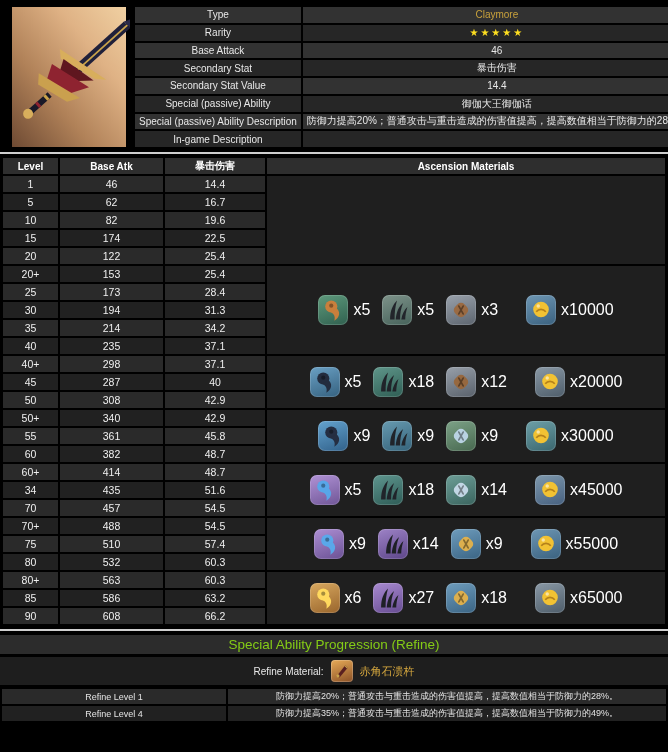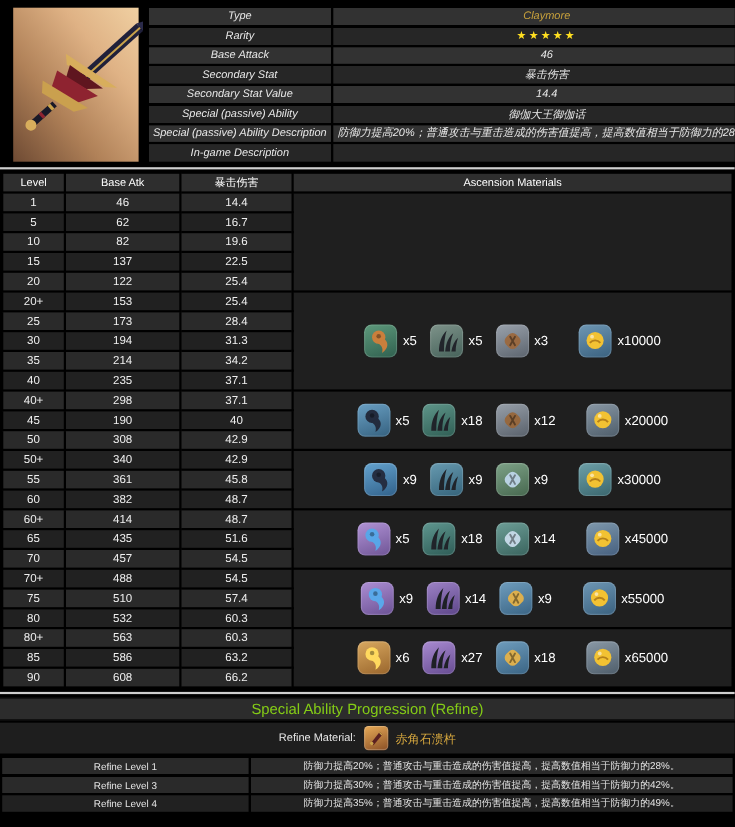--- a/index.html
+++ b/index.html
@@ -4,47 +4,47 @@
 <style>
   html,body{margin:0;padding:0;}
   body{
     width:668px;height:752px;overflow:hidden;
     background:#000;color:#e8e8e8;
     font-family:"Liberation Sans","DejaVu Sans",sans-serif;
   }
   table{border-collapse:collapse;}
 
   
-  .top{display:flex;padding:5px 4px 0 8px;gap:3px;font-style:italic;}
+  .top{display:flex;padding:5px 4px 0 8px;gap:3px;}
   .art{width:122px;height:144px;flex:none;background:#000;}
   .art svg{display:block;}
   .info{flex:1;table-layout:fixed;height:144px;}
   .info td{border:2px solid #000;height:14px;text-align:center;font-size:10px;padding:0 4px;overflow:hidden;white-space:nowrap;}
   .info td.lbl{width:178px;}
   tr.lt td{background:#323232;}
   tr.dk td{background:#262626;text-align:center;}
   .gold{color:#c9a23c;}
   .stars{color:#ffdf20;font-size:13px;letter-spacing:2px;}
   .small{font-size:8.5px;}
 
   .hr{height:2px;background:#cfcfcf;}
   .hr.m1{margin-top:3px;}
 
   
   .lvl{width:666px;margin:2px auto 0;table-layout:fixed;}
-  .lvl th{background:#2e2e2e;font-size:10px;font-weight:normal;color:#fff;height:12px;border:2px solid #000;}
+  .lvl th{background:#2e2e2e;font-size:10px;font-weight:bold;color:#fff;height:12px;border:2px solid #000;}
   .lvl td{border:2px solid #000;font-size:10.5px;text-align:center;height:14px;color:#f0f0f0;}
   tr.lt2 td{background:#2a2a2a;}
   tr.dk2 td{background:#212121;}
   .lvl td.mat-cell{background:#1f1f1f;}
   .mat-row{display:flex;align-items:center;justify-content:center;}
   .mat{display:flex;align-items:center;margin-right:12px;}
   .mat:last-child{margin-right:0;padding-left:16px;}
   .mat-icon{width:30px;height:30px;border-radius:7px;display:flex;align-items:center;justify-content:center;margin-right:5px;box-shadow:inset 0 0 0 1px rgba(255,255,255,.15);}
-  .mat-count{font-size:12px;color:#fff;}
+  .mat-count{font-size:16px;color:#fff;}
 
   
   .sec-title{margin-top:3px;background:#2c2c2c;border-top:1px solid #000;border-bottom:1px solid #000;
     height:19px;line-height:19px;text-align:center;font-size:13.5px;color:#84cc16;}
   .refmat{margin-top:2px;background:#1e1e1e;height:28px;display:flex;align-items:center;justify-content:center;gap:7px;font-size:10px;}
   .refmat-icon{width:22px;height:22px;border-radius:4px;background:linear-gradient(160deg,#e8ab58,#8a5026);display:flex;align-items:center;justify-content:center;box-shadow:inset 0 0 0 1px rgba(255,255,255,.2);}
   .refmat-name{color:#d8a93f;font-size:11px;}
   .refine{width:668px;margin-top:2px;table-layout:fixed;}
   .refine td{border:2px solid #000;font-size:9px;height:11px;text-align:center;color:#e3e3e3;overflow:hidden;white-space:nowrap;}
   .refine td.rl{width:222px;}
@@ -148,21 +148,21 @@
         <td>62</td>
         <td>16.7</td>
       </tr>
       <tr class="lt2">
         <td>10</td>
         <td>82</td>
         <td>19.6</td>
       </tr>
       <tr class="dk2">
         <td>15</td>
-        <td>137</td>
+        <td>174</td>
         <td>22.5</td>
       </tr>
       <tr class="lt2">
         <td>20</td>
         <td>122</td>
         <td>25.4</td>
       </tr>
       <tr class="dk2">
         <td>20+</td>
         <td>153</td>
@@ -274,21 +274,21 @@
                   <circle cx="11.8" cy="10.5" r="2" fill="rgba(255,255,255,.55)"></circle>
                 </svg>
               </span>
               <span class="mat-count">x20000</span>
             </span>
           </div>
         </td>
       </tr>
       <tr class="dk2">
         <td>45</td>
-        <td>190</td>
+        <td>287</td>
         <td>40</td>
       </tr>
       <tr class="lt2">
         <td>50</td>
         <td>308</td>
         <td>42.9</td>
       </tr>
       <tr class="dk2">
         <td>50+</td>
         <td>340</td>
@@ -389,21 +389,21 @@
                   <path d="M9.5 17c3-3.6 8-3.6 11 0" stroke="rgba(140,85,10,.6)" stroke-width="2" fill="none"></path>
                   <circle cx="11.8" cy="10.5" r="2" fill="rgba(255,255,255,.55)"></circle>
                 </svg>
               </span>
               <span class="mat-count">x45000</span>
             </span>
           </div>
         </td>
       </tr>
       <tr class="dk2">
-        <td>65</td>
+        <td>34</td>
         <td>435</td>
         <td>51.6</td>
       </tr>
       <tr class="lt2">
         <td>70</td>
         <td>457</td>
         <td>54.5</td>
       </tr>
       <tr class="dk2">
         <td>70+</td>
@@ -539,22 +539,18 @@
   </span>
   <span class="refmat-name">赤角石溃杵</span>
 </div>
 
 <table class="refine">
   <tbody id="refine-body">
       <tr class="lt2">
         <td class="rl">Refine Level 1</td>
         <td>防御力提高20%；普通攻击与重击造成的伤害值提高，提高数值相当于防御力的28%。</td>
       </tr>
-      <tr class="lt2">
-        <td class="rl">Refine Level 3</td>
-        <td>防御力提高30%；普通攻击与重击造成的伤害值提高，提高数值相当于防御力的42%。</td>
-      </tr>
       <tr class="dk2">
         <td class="rl">Refine Level 4</td>
         <td>防御力提高35%；普通攻击与重击造成的伤害值提高，提高数值相当于防御力的49%。</td>
       </tr>
     </tbody>
 </table>
 
 </body></html>

